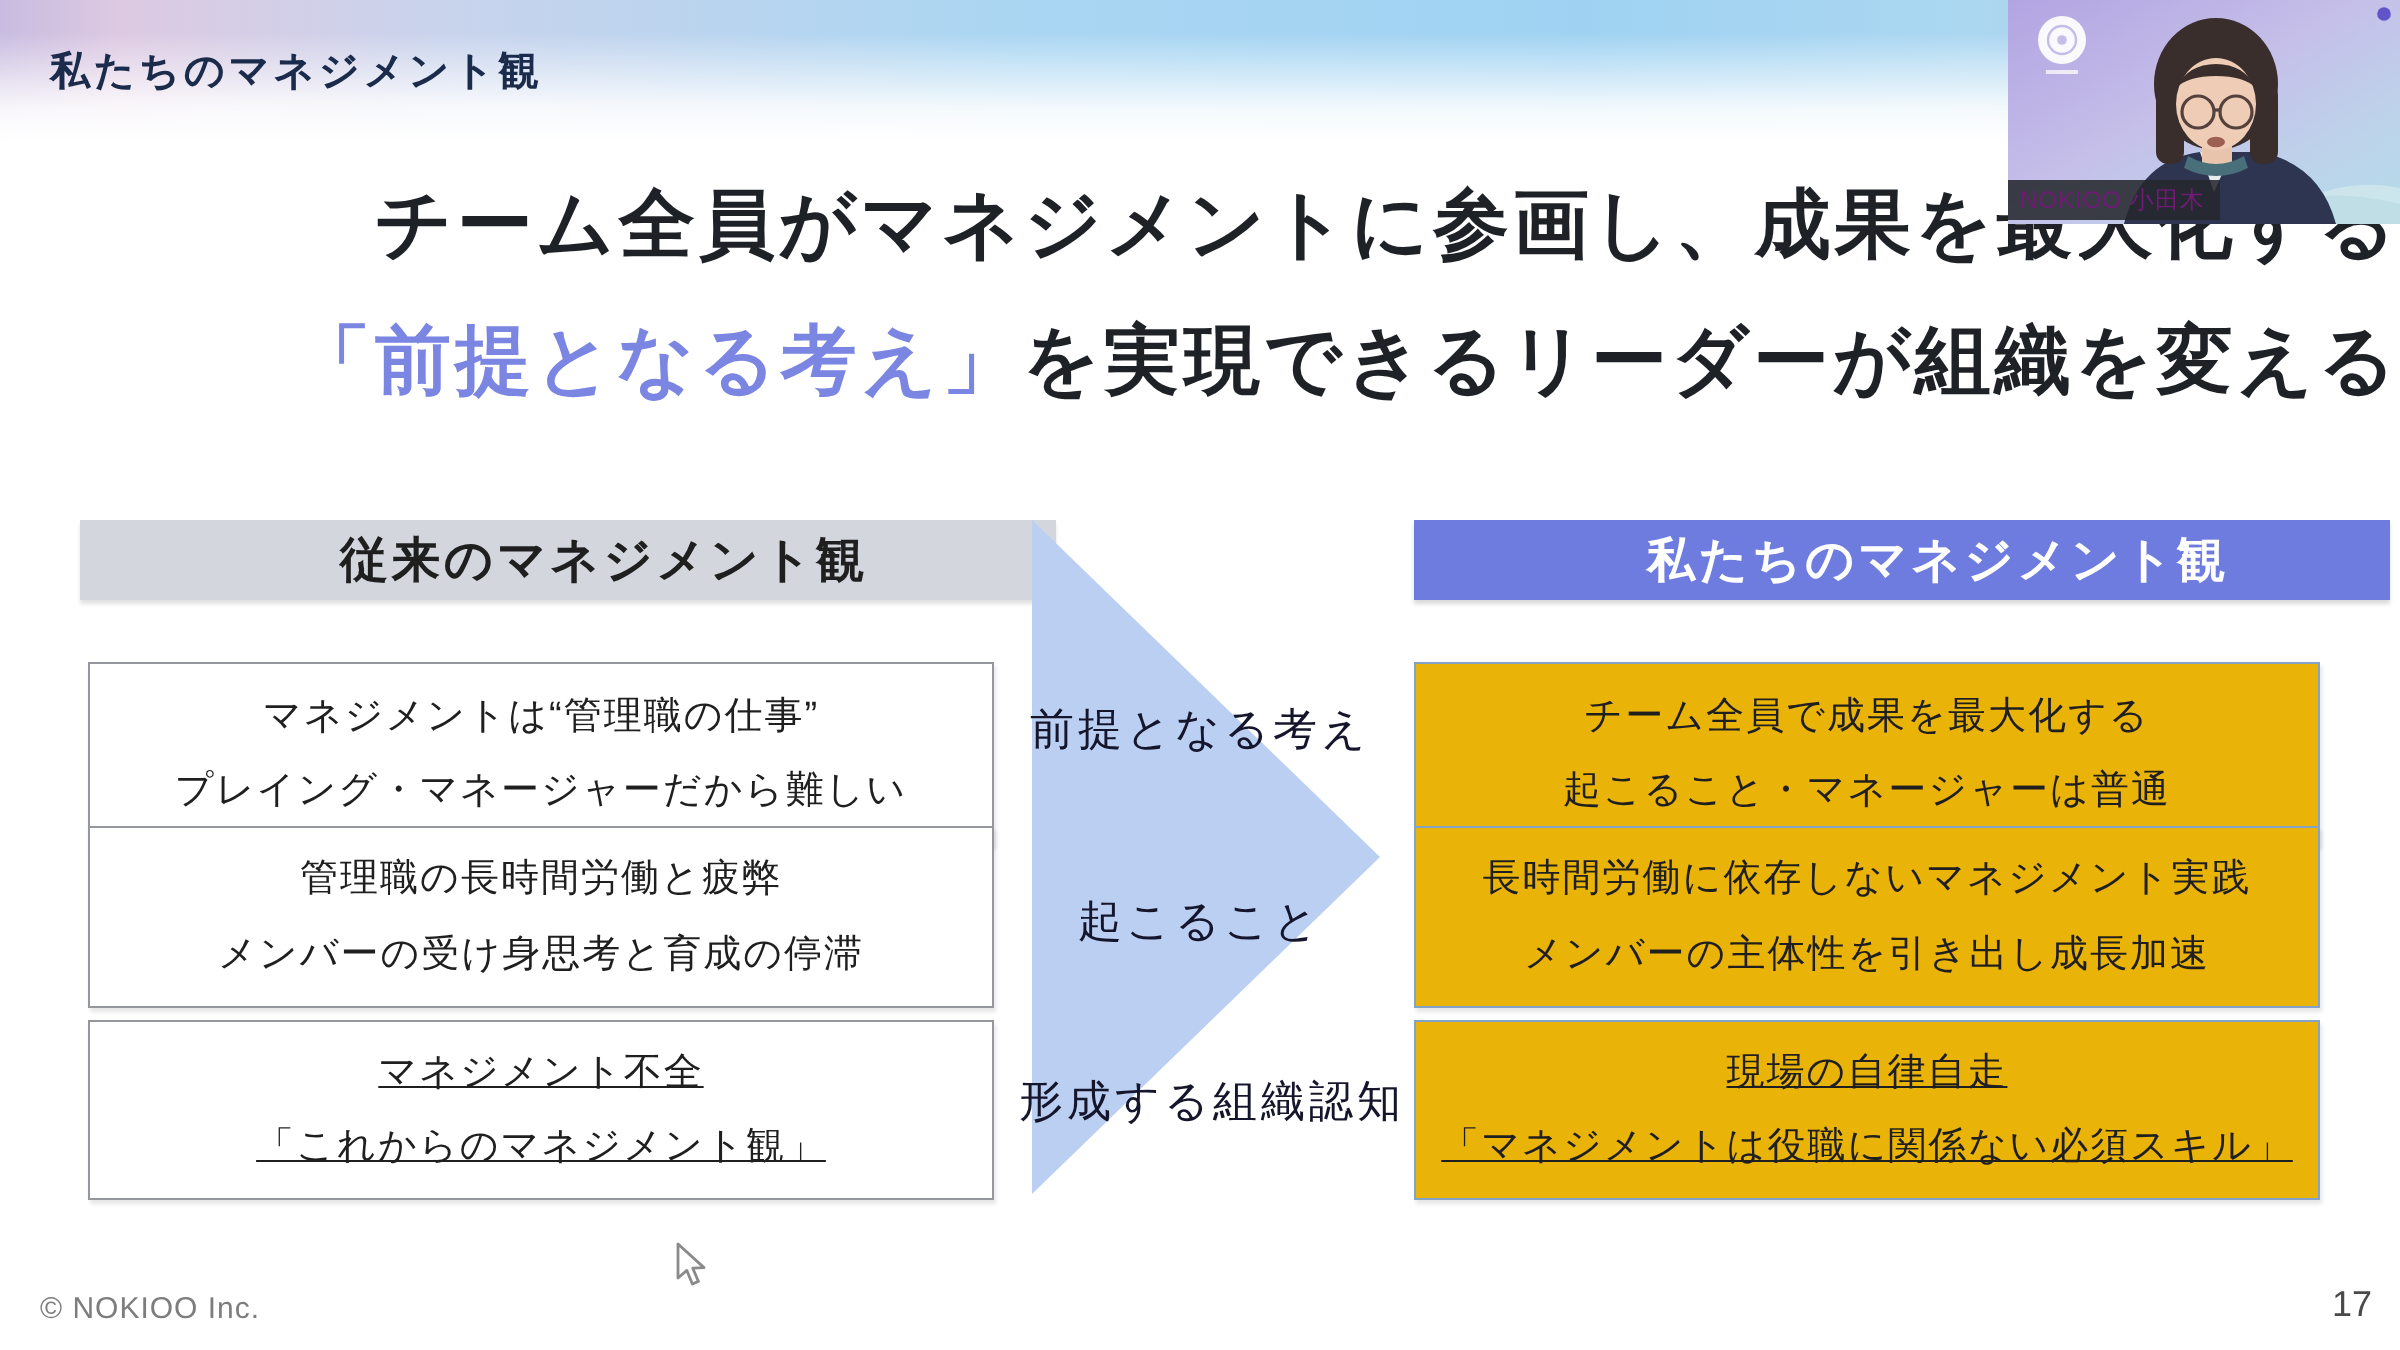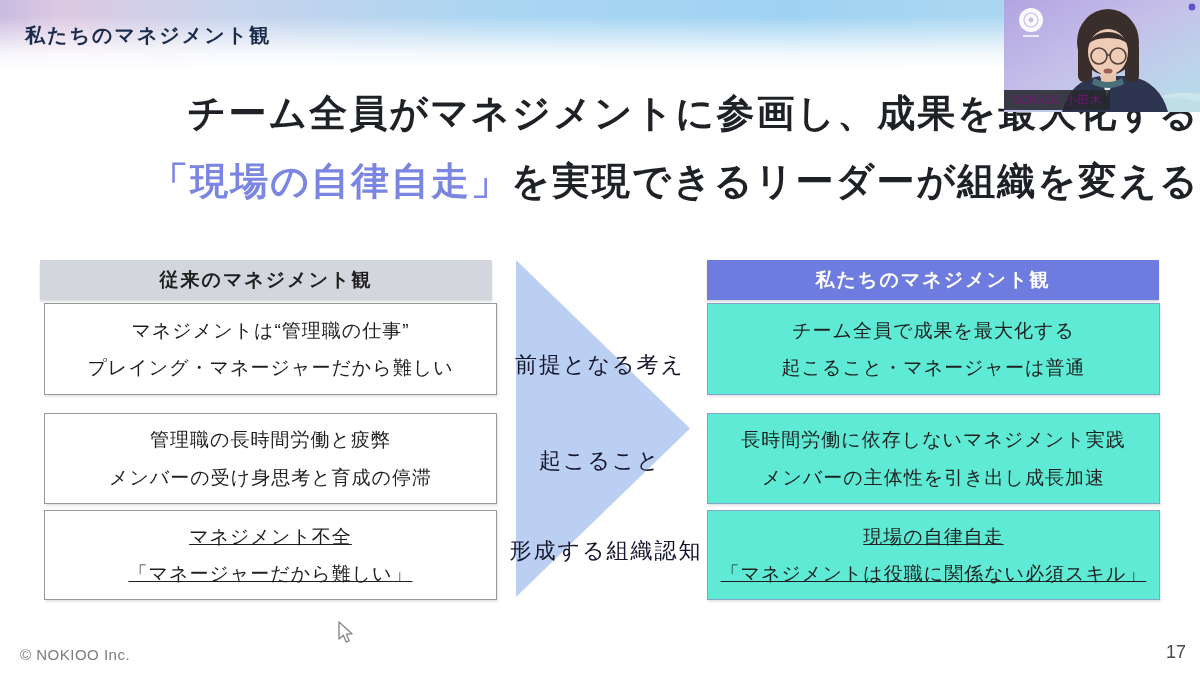--- a/index.html
+++ b/index.html
@@ -18,30 +18,30 @@
   
   .main-title{position:absolute;left:0;top:94px;width:1200px;text-align:right;
     font-weight:700;color:#1e2126;line-height:1.0;}
   .title-line1{font-size:38px;letter-spacing:2px;}
   .title-line2{font-size:38px;letter-spacing:2px;margin-top:30px;}
   .title-line2 .hl{color:#7b85e2;}
 
   
   .col-header{position:absolute;top:260px;height:40px;width:452px;
     display:flex;align-items:center;justify-content:center;
-    font-size:19px;font-weight:700;letter-spacing:2px;}
+    font-size:24px;font-weight:700;letter-spacing:2px;padding-left:36px;}
   .col-header.left{left:40px;background:#d3d6dc;color:#1f1f1f;box-shadow:0 2px 2px rgba(0,0,0,.12);}
   .col-header.right{left:707px;background:#6f7cdf;color:#ffffff;box-shadow:0 2px 2px rgba(0,0,0,.15);}
 
   .box{position:absolute;width:451px;display:flex;flex-direction:column;
     align-items:center;justify-content:center;text-align:center;
     font-size:19px;line-height:1.95;letter-spacing:1px;color:#1f1f1f;}
   .box.left{left:44px;background:#ffffff;border:1px solid #94979c;box-shadow:1px 2px 2px rgba(0,0,0,.10);}
-  .box.right{left:707px;background:#5eead4;border:1px solid #84a3c9;box-shadow:1px 2px 2px rgba(0,0,0,.10);}
-  .row1{top:303px;height:90px;}
+  .box.right{left:707px;background:#eab308;border:1px solid #84a3c9;box-shadow:1px 2px 2px rgba(0,0,0,.10);}
+  .row1{top:331px;height:90px;}
   .row2{top:413px;height:89px;}
   .row3{top:510px;height:88px;text-decoration:underline;}
 
   
   .triangle{position:absolute;left:516px;top:260px;width:174px;height:337px;
     background:#bacff1;clip-path:polygon(0 0,100% 50%,0 100%);}
   .arrow-label{position:absolute;left:600px;transform:translateX(-50%);
     white-space:nowrap;font-size:22px;color:#15152c;letter-spacing:2px;}
   .al1{top:350px;}
   .al2{top:446px;}
@@ -64,35 +64,35 @@
 </head>
 <body>
 
 <div class="slide">
 
   <div class="top-band"></div>
   <div class="page-header">私たちのマネジメント観</div>
 
   <div class="main-title">
     <div class="title-line1">チーム全員がマネジメントに参画し、成果を最大化する</div>
-    <div class="title-line2"><span class="hl">「現場の自律自走」</span><span>を実現できるリーダーが組織を変える</span></div>
+    <div class="title-line2"><span class="hl">「前提となる考え」</span><span>を実現できるリーダーが組織を変える</span></div>
   </div>
 
   <div class="col-header left">従来のマネジメント観</div>
   <div class="box left row1">
     <div>マネジメントは“管理職の仕事”</div>
     <div>プレイング・マネージャーだから難しい</div>
   </div>
   <div class="box left row2">
     <div>管理職の長時間労働と疲弊</div>
     <div>メンバーの受け身思考と育成の停滞</div>
   </div>
   <div class="box left row3">
     <div>マネジメント不全</div>
-    <div>「マネージャーだから難しい」</div>
+    <div>「これからのマネジメント観」</div>
   </div>
 
   <div class="triangle"></div>
   <div class="arrow-label al1">前提となる考え</div>
   <div class="arrow-label al2">起こること</div>
   <div class="arrow-label al3">形成する組織認知</div>
 
   <div class="col-header right">私たちのマネジメント観</div>
   <div class="box right row1">
     <div>チーム全員で成果を最大化する</div>

